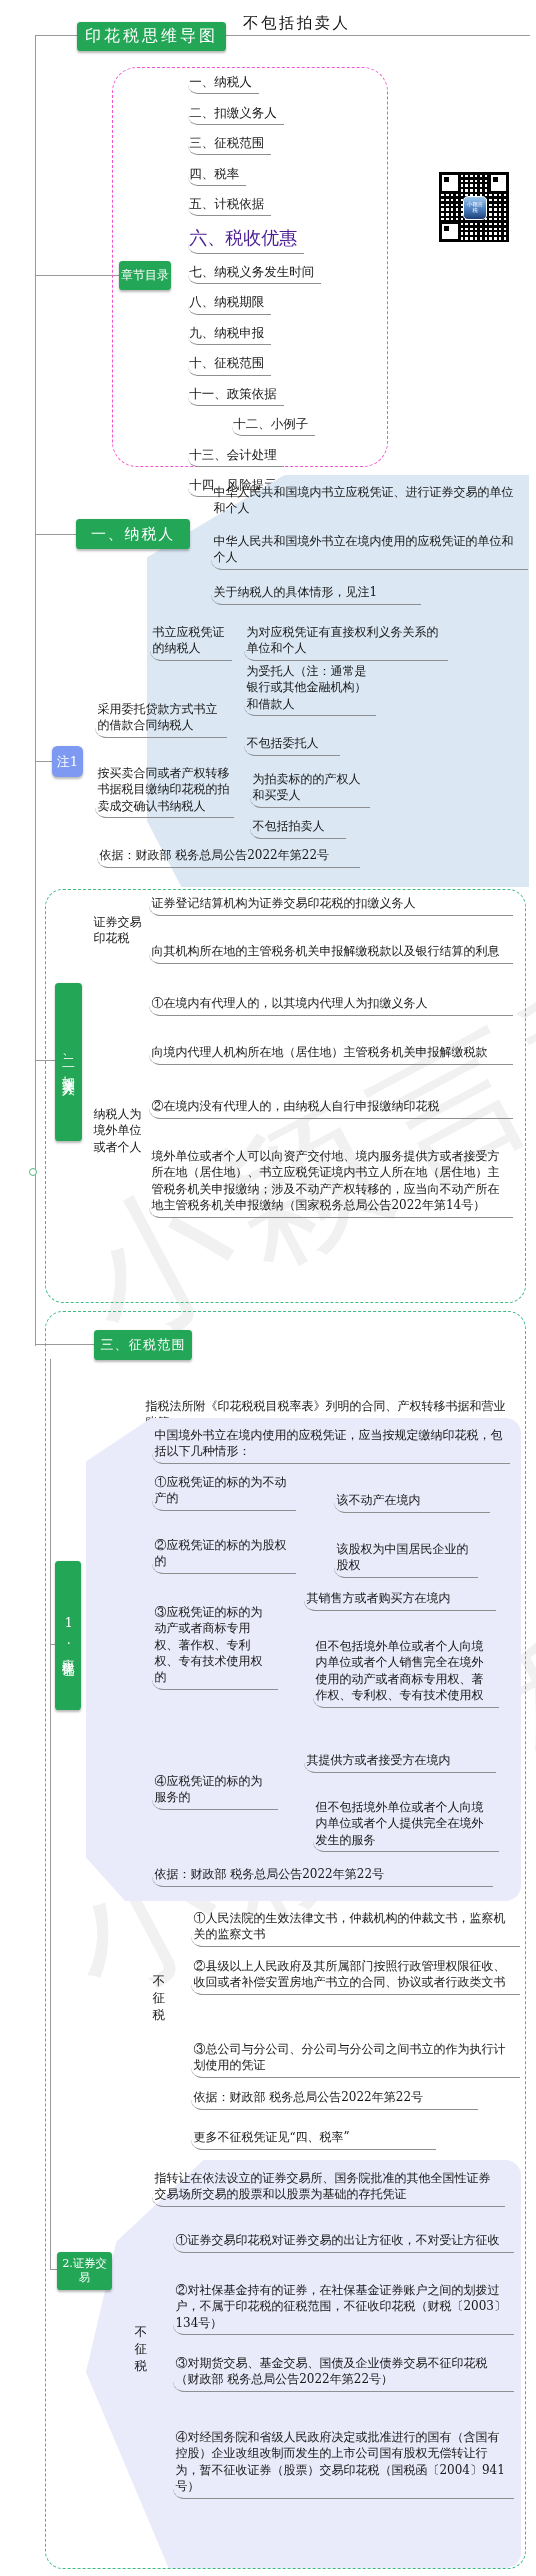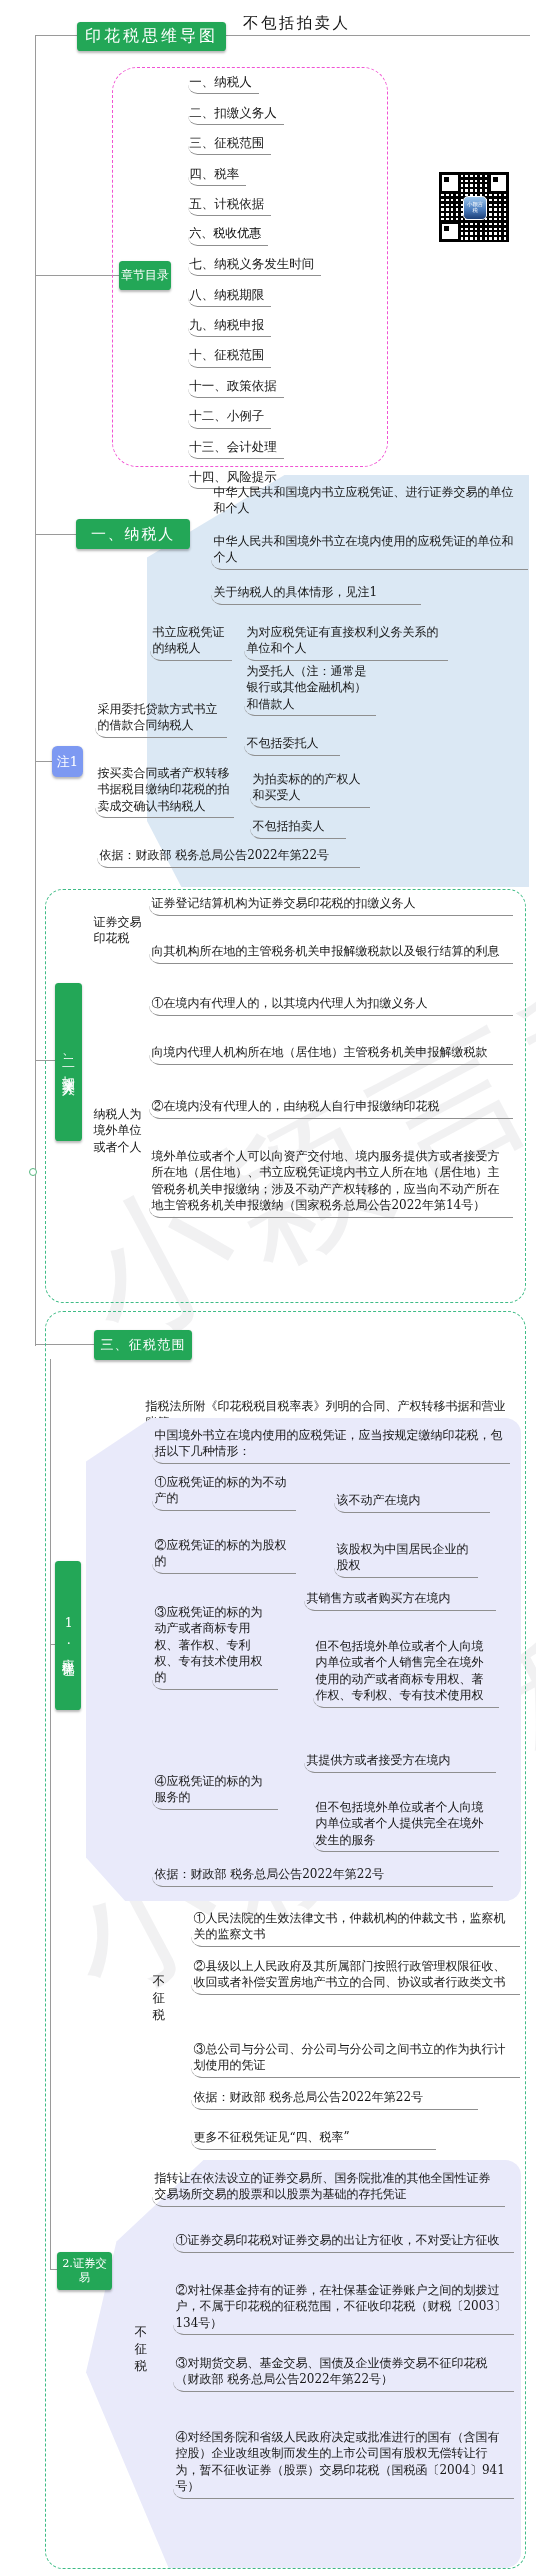--- a/index.html
+++ b/index.html
@@ -92,27 +92,27 @@
   <div class="cloud-pink" style="left:112px;top:67px;width:274px;height:398px;"></div>
   <div class="node" style="left:119px;top:261px;width:52px;height:29px;font-size:12px;">
     <span>章节目录</span>
   </div>
   <div class="abs" style="left:188px;top:73px;width:197px;display:flex;flex-direction:column;gap:9px;align-items:flex-start;">
       <div style="font-size: 12.5px; line-height: 1.3; padding: 1.2px 7.1px 3px 1.2px; border-bottom: 1.2px solid rgb(143, 143, 143); border-bottom-left-radius: 9.5px; color: rgb(22, 22, 22);">一、纳税人</div>
       <div style="font-size: 12.5px; line-height: 1.3; padding: 1.2px 7.1px 3px 1.2px; border-bottom: 1.2px solid rgb(143, 143, 143); border-bottom-left-radius: 9.5px; color: rgb(22, 22, 22);">二、扣缴义务人</div>
       <div style="font-size: 12.5px; line-height: 1.3; padding: 1.2px 7.1px 3px 1.2px; border-bottom: 1.2px solid rgb(143, 143, 143); border-bottom-left-radius: 9.5px; color: rgb(22, 22, 22);">三、征税范围</div>
       <div style="font-size: 12.5px; line-height: 1.3; padding: 1.2px 7.1px 3px 1.2px; border-bottom: 1.2px solid rgb(143, 143, 143); border-bottom-left-radius: 9.5px; color: rgb(22, 22, 22);">四、税率</div>
       <div style="font-size: 12.5px; line-height: 1.3; padding: 1.2px 7.1px 3px 1.2px; border-bottom: 1.2px solid rgb(143, 143, 143); border-bottom-left-radius: 9.5px; color: rgb(22, 22, 22);">五、计税依据</div>
-      <div style="font-size: 12px; line-height: 1.3; padding: 1.2px 7.1px 3px 1.2px; border-bottom: 1.2px solid rgb(143, 143, 143); border-bottom-left-radius: 9.5px; color: #000000;">六、税收优惠</div>
+      <div style="font-size: 18px; line-height: 1.3; padding: 1.2px 7.1px 3px 1.2px; border-bottom: 1.2px solid rgb(143, 143, 143); border-bottom-left-radius: 9.5px; color: #4c1d95;">六、税收优惠</div>
       <div style="font-size: 12.5px; line-height: 1.3; padding: 1.2px 7.1px 3px 1.2px; border-bottom: 1.2px solid rgb(143, 143, 143); border-bottom-left-radius: 9.5px; color: rgb(22, 22, 22);">七、纳税义务发生时间</div>
       <div style="font-size: 12.5px; line-height: 1.3; padding: 1.2px 7.1px 3px 1.2px; border-bottom: 1.2px solid rgb(143, 143, 143); border-bottom-left-radius: 9.5px; color: rgb(22, 22, 22);">八、纳税期限</div>
       <div style="font-size: 12.5px; line-height: 1.3; padding: 1.2px 7.1px 3px 1.2px; border-bottom: 1.2px solid rgb(143, 143, 143); border-bottom-left-radius: 9.5px; color: rgb(22, 22, 22);">九、纳税申报</div>
       <div style="font-size: 12.5px; line-height: 1.3; padding: 1.2px 7.1px 3px 1.2px; border-bottom: 1.2px solid rgb(143, 143, 143); border-bottom-left-radius: 9.5px; color: rgb(22, 22, 22);">十、征税范围</div>
       <div style="font-size: 12.5px; line-height: 1.3; padding: 1.2px 7.1px 3px 1.2px; border-bottom: 1.2px solid rgb(143, 143, 143); border-bottom-left-radius: 9.5px; color: rgb(22, 22, 22);">十一、政策依据</div>
-      <div style="font-size: 12.5px; line-height: 1.3; padding: 1.2px 7.1px 3px 1.2px; border-bottom: 1.2px solid rgb(143, 143, 143); border-bottom-left-radius: 9.5px; color: rgb(22, 22, 22);">十二、小例子</div>
+      <div style="font-size: 12.5px; line-height: 1.3; padding: 1.2px 7.1px 3px 1.2px; border-bottom: 1.2px solid rgb(143, 143, 143); border-bottom-left-radius: 9.5px; color: rgb(22, 22, 22); margin-left: 44px;">十二、小例子</div>
       <div style="font-size: 12.5px; line-height: 1.3; padding: 1.2px 7.1px 3px 1.2px; border-bottom: 1.2px solid rgb(143, 143, 143); border-bottom-left-radius: 9.5px; color: rgb(22, 22, 22);">十三、会计处理</div>
       <div style="font-size: 12.5px; line-height: 1.3; padding: 1.2px 7.1px 3px 1.2px; border-bottom: 1.2px solid rgb(143, 143, 143); border-bottom-left-radius: 9.5px; color: rgb(22, 22, 22);">十四、风险提示</div>
     </div>
 
   <div class="panel-blue" style="left:147px;top:475px;width:382px;height:412px;"></div>
   <div class="node" style="left:76px;top:519px;width:114px;height:30px;font-size:15px;letter-spacing:1.8px;">
     <span>一、纳税人</span>
   </div>
   <div class="plain" style="left:211px;top:483px;width:310px;">中华人民共和国境内书立应税凭证、进行证券交易的单位和个人</div>
   <div class="callout" style="left:211px;top:532px;width:310px;">中华人民共和国境外书立在境内使用的应税凭证的单位和个人</div>

